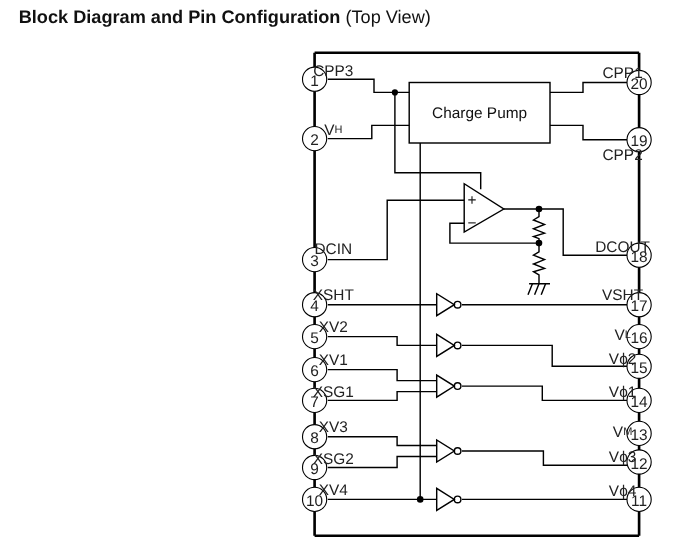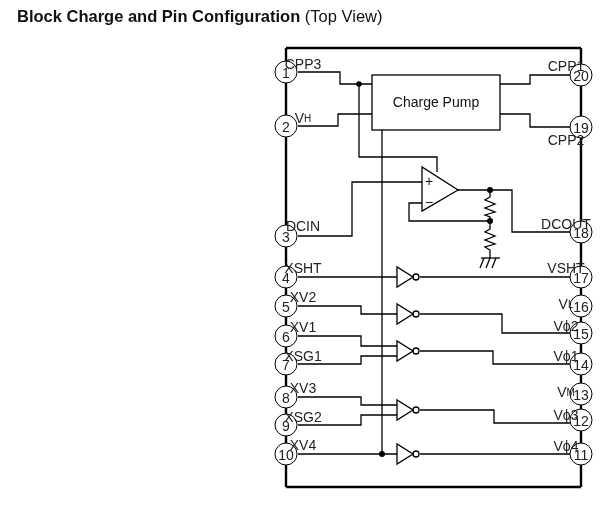--- a/index.html
+++ b/index.html
@@ -13,21 +13,21 @@
   .pin circle { fill: #fff; stroke: #000; stroke-width: 1; }
   .pin text { font-family: "Liberation Sans", sans-serif; font-size: 14px; fill: #222; text-anchor: middle; dominant-baseline: central; }
   .lbl { font-family: "Liberation Sans", sans-serif; font-size: 14px; fill: #111; }
   .lbl tspan.s { font-size: 10px; }
   .cp text { font-family: "Liberation Sans", sans-serif; font-size: 14px; fill: #111; text-anchor: middle; dominant-baseline: central; }
 </style>
 </head>
 <body>
 
 <div class="title">
-  <b>Block Charge and Pin Configuration</b>
+  <b>Block Diagram and Pin Configuration</b>
   <span class="sub">(Top View)</span>
 </div>
 
 <svg width="614" height="508" viewBox="0 0 614 508">
 
   <g>
     <line class="box" x1="286" y1="48" x2="581" y2="48"></line>
     <line class="box" x1="286" y1="48" x2="286" y2="487"></line>
     <line class="box" x1="581" y1="48" x2="581" y2="487"></line>
     <line class="box" x1="286" y1="487" x2="581" y2="487"></line>

